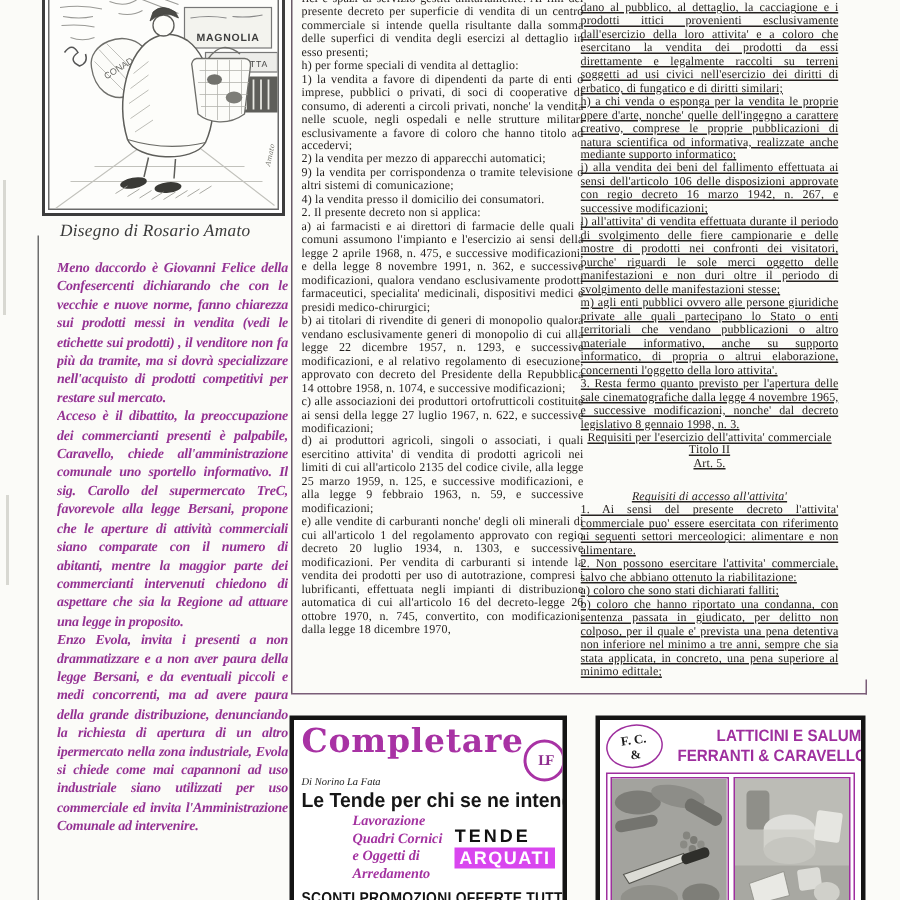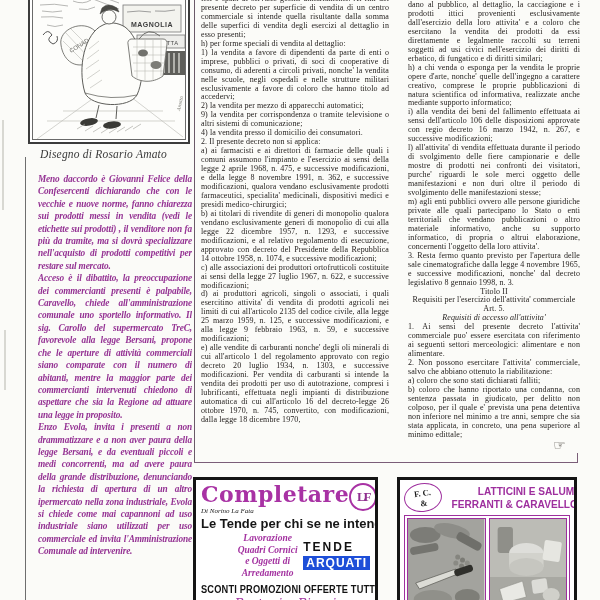--- a/index.html
+++ b/index.html
@@ -21,42 +21,42 @@
       font-size:9.3px;line-height:12.4px;text-align:justify;letter-spacing:-0.15px;height:427px;overflow:hidden;}
   #leftcol p{margin:0;}
 
   
   #box-left-border{left:194px;top:0;width:1px;height:462px;background:#6a5a68;}
   #box-bottom{left:194px;top:453px;width:383px;height:9px;border-bottom:1.5px solid #7a5d78;border-right:1.5px solid #7a5d78;}
 
   .lawcol{font-size:8px;line-height:8.95px;text-align:justify;color:#262220;letter-spacing:0.1px;}
   .lawcol p{margin:0;}
   #midcol{left:201px;top:-5px;width:188px;height:465px;overflow:hidden;}
-  #rightcol{left:408px;top:1px;width:172px;height:452px;overflow:hidden;}
+  #rightcol{left:387px;top:1px;width:172px;height:452px;overflow:hidden;text-decoration:underline;}
   .lawcol p.center{text-align:center;}
-  .lawcol p.it{font-style:italic;}
+  .lawcol p.it{font-style:italic;margin-top:13px;}
   .hand{text-align:right;padding-right:14px;font-size:14px;line-height:12px;color:#4a443f;}
 
   
   #ad1{left:193px;top:477px;width:185px;height:132px;border:3px solid #141414;background:#fff;
       box-sizing:border-box;padding:2px 5px;overflow:hidden;}
   .title-row{display:flex;align-items:flex-start;justify-content:space-between;}
   .script-title{font-family:"DejaVu Serif",serif;font-weight:bold;font-size:22px;
       color:#a832a4;letter-spacing:.5px;line-height:24px;}
   .lf-circle{width:24px;height:24px;border:2px solid #a832a4;border-radius:50%;display:flex;align-items:center;
-      justify-content:center;font-weight:bold;font-size:13px;color:#8f2f8f;letter-spacing:-2px;margin-top:1px;flex:none;}
+      justify-content:center;font-weight:bold;font-size:10px;color:#8f2f8f;letter-spacing:-2px;margin-top:11px;flex:none;}
   .subtitle{font-size:7px;font-style:italic;color:#222;margin:-4px 28px 0 0;}
   .headline{font-family:"Liberation Sans",sans-serif;font-weight:bold;font-size:13.5px;color:#161616;
       white-space:nowrap;transform:scaleX(.96);transform-origin:left center;margin-top:1px;}
   .services-row{display:flex;align-items:center;margin-top:2px;}
   .services{color:#a332a0;font-weight:bold;font-style:italic;font-size:9.5px;line-height:11.5px;
-      text-align:center;width:108px;margin-left:34px;}
+      width:108px;margin-left:34px;}
   .brand{margin-left:3px;text-align:left;font-family:"Liberation Sans",sans-serif;}
   .brand-top{font-weight:bold;font-size:12px;letter-spacing:2px;color:#111;line-height:12px;}
-  .brand-bottom{background:#1d4ed8;color:#fff;font-weight:bold;font-size:12px;letter-spacing:1px;
+  .brand-bottom{background:#d946ef;color:#fff;font-weight:bold;font-size:12px;letter-spacing:1px;
       padding:0 3px;line-height:14px;display:inline-block;}
   .promo{font-family:"Liberation Sans",sans-serif;font-weight:bold;font-size:10.5px;color:#131313;
       white-space:nowrap;transform:scaleX(.88);transform-origin:left center;margin-top:4px;letter-spacing:.2px;}
   .script-footer{color:#a032a0;font-style:italic;font-size:12.5px;line-height:13.5px;text-align:center;
       font-family:"DejaVu Serif",serif;margin-top:2px;}
 
   
   #ad2{left:397px;top:477px;width:180px;height:132px;border:3px solid #141414;background:#fff;
       box-sizing:border-box;padding:3px 4px;overflow:hidden;}
   .ad2-header{display:flex;align-items:center;gap:3px;}
@@ -160,22 +160,22 @@
   <p>e) alle vendite di carburanti nonche' degli oli minerali di cui all'articolo 1 del regolamento approvato con regio decreto 20 luglio 1934, n. 1303, e successive modificazioni. Per vendita di carburanti si intende la vendita dei prodotti per uso di autotrazione, compresi i lubrificanti, effettuata negli impianti di distribuzione automatica di cui all'articolo 16 del decreto-legge 26 ottobre 1970, n. 745, convertito, con modificazioni, dalla legge 18 dicembre 1970,</p>
 </div>
 
 <div class="abs lawcol" id="rightcol">
   <p>dano al pubblico, al dettaglio, la cacciagione e i prodotti ittici provenienti esclusivamente dall'esercizio della loro attivita' e a coloro che esercitano la vendita dei prodotti da essi direttamente e legalmente raccolti su terreni soggetti ad usi civici nell'esercizio dei diritti di erbatico, di fungatico e di diritti similari;</p>
   <p>h) a chi venda o esponga per la vendita le proprie opere d'arte, nonche' quelle dell'ingegno a carattere creativo, comprese le proprie pubblicazioni di natura scientifica od informativa, realizzate anche mediante supporto informatico;</p>
   <p>i) alla vendita dei beni del fallimento effettuata ai sensi dell'articolo 106 delle disposizioni approvate con regio decreto 16 marzo 1942, n. 267, e successive modificazioni;</p>
   <p>l) all'attivita' di vendita effettuata durante il periodo di svolgimento delle fiere campionarie e delle mostre di prodotti nei confronti dei visitatori, purche' riguardi le sole merci oggetto delle manifestazioni e non duri oltre il periodo di svolgimento delle manifestazioni stesse;</p>
   <p>m) agli enti pubblici ovvero alle persone giuridiche private alle quali partecipano lo Stato o enti territoriali che vendano pubblicazioni o altro materiale informativo, anche su supporto informatico, di propria o altrui elaborazione, concernenti l'oggetto della loro attivita'.</p>
   <p>3. Resta fermo quanto previsto per l'apertura delle sale cinematografiche dalla legge 4 novembre 1965, e successive modificazioni, nonche' dal decreto legislativo 8 gennaio 1998, n. 3.</p>
+  <p class="center">Requisiti per l'esercizio dell'attivita' commerciale</p>
   <p class="center">Titolo II</p>
-  <p class="center">Requisiti per l'esercizio dell'attivita' commerciale</p>
   <p class="center">Art. 5.</p>
   <p class="center it">Requisiti di accesso all'attivita'</p>
   <p>1. Ai sensi del presente decreto l'attivita' commerciale puo' essere esercitata con riferimento ai seguenti settori merceologici: alimentare e non alimentare.</p>
   <p>2. Non possono esercitare l'attivita' commerciale, salvo che abbiano ottenuto la riabilitazione:</p>
   <p>a) coloro che sono stati dichiarati falliti;</p>
   <p>b) coloro che hanno riportato una condanna, con sentenza passata in giudicato, per delitto non colposo, per il quale e' prevista una pena detentiva non inferiore nel minimo a tre anni, sempre che sia stata applicata, in concreto, una pena superiore al minimo edittale;</p>
   <p class="hand">☞</p>
 </div>
 
 <div class="abs" id="ad1">

